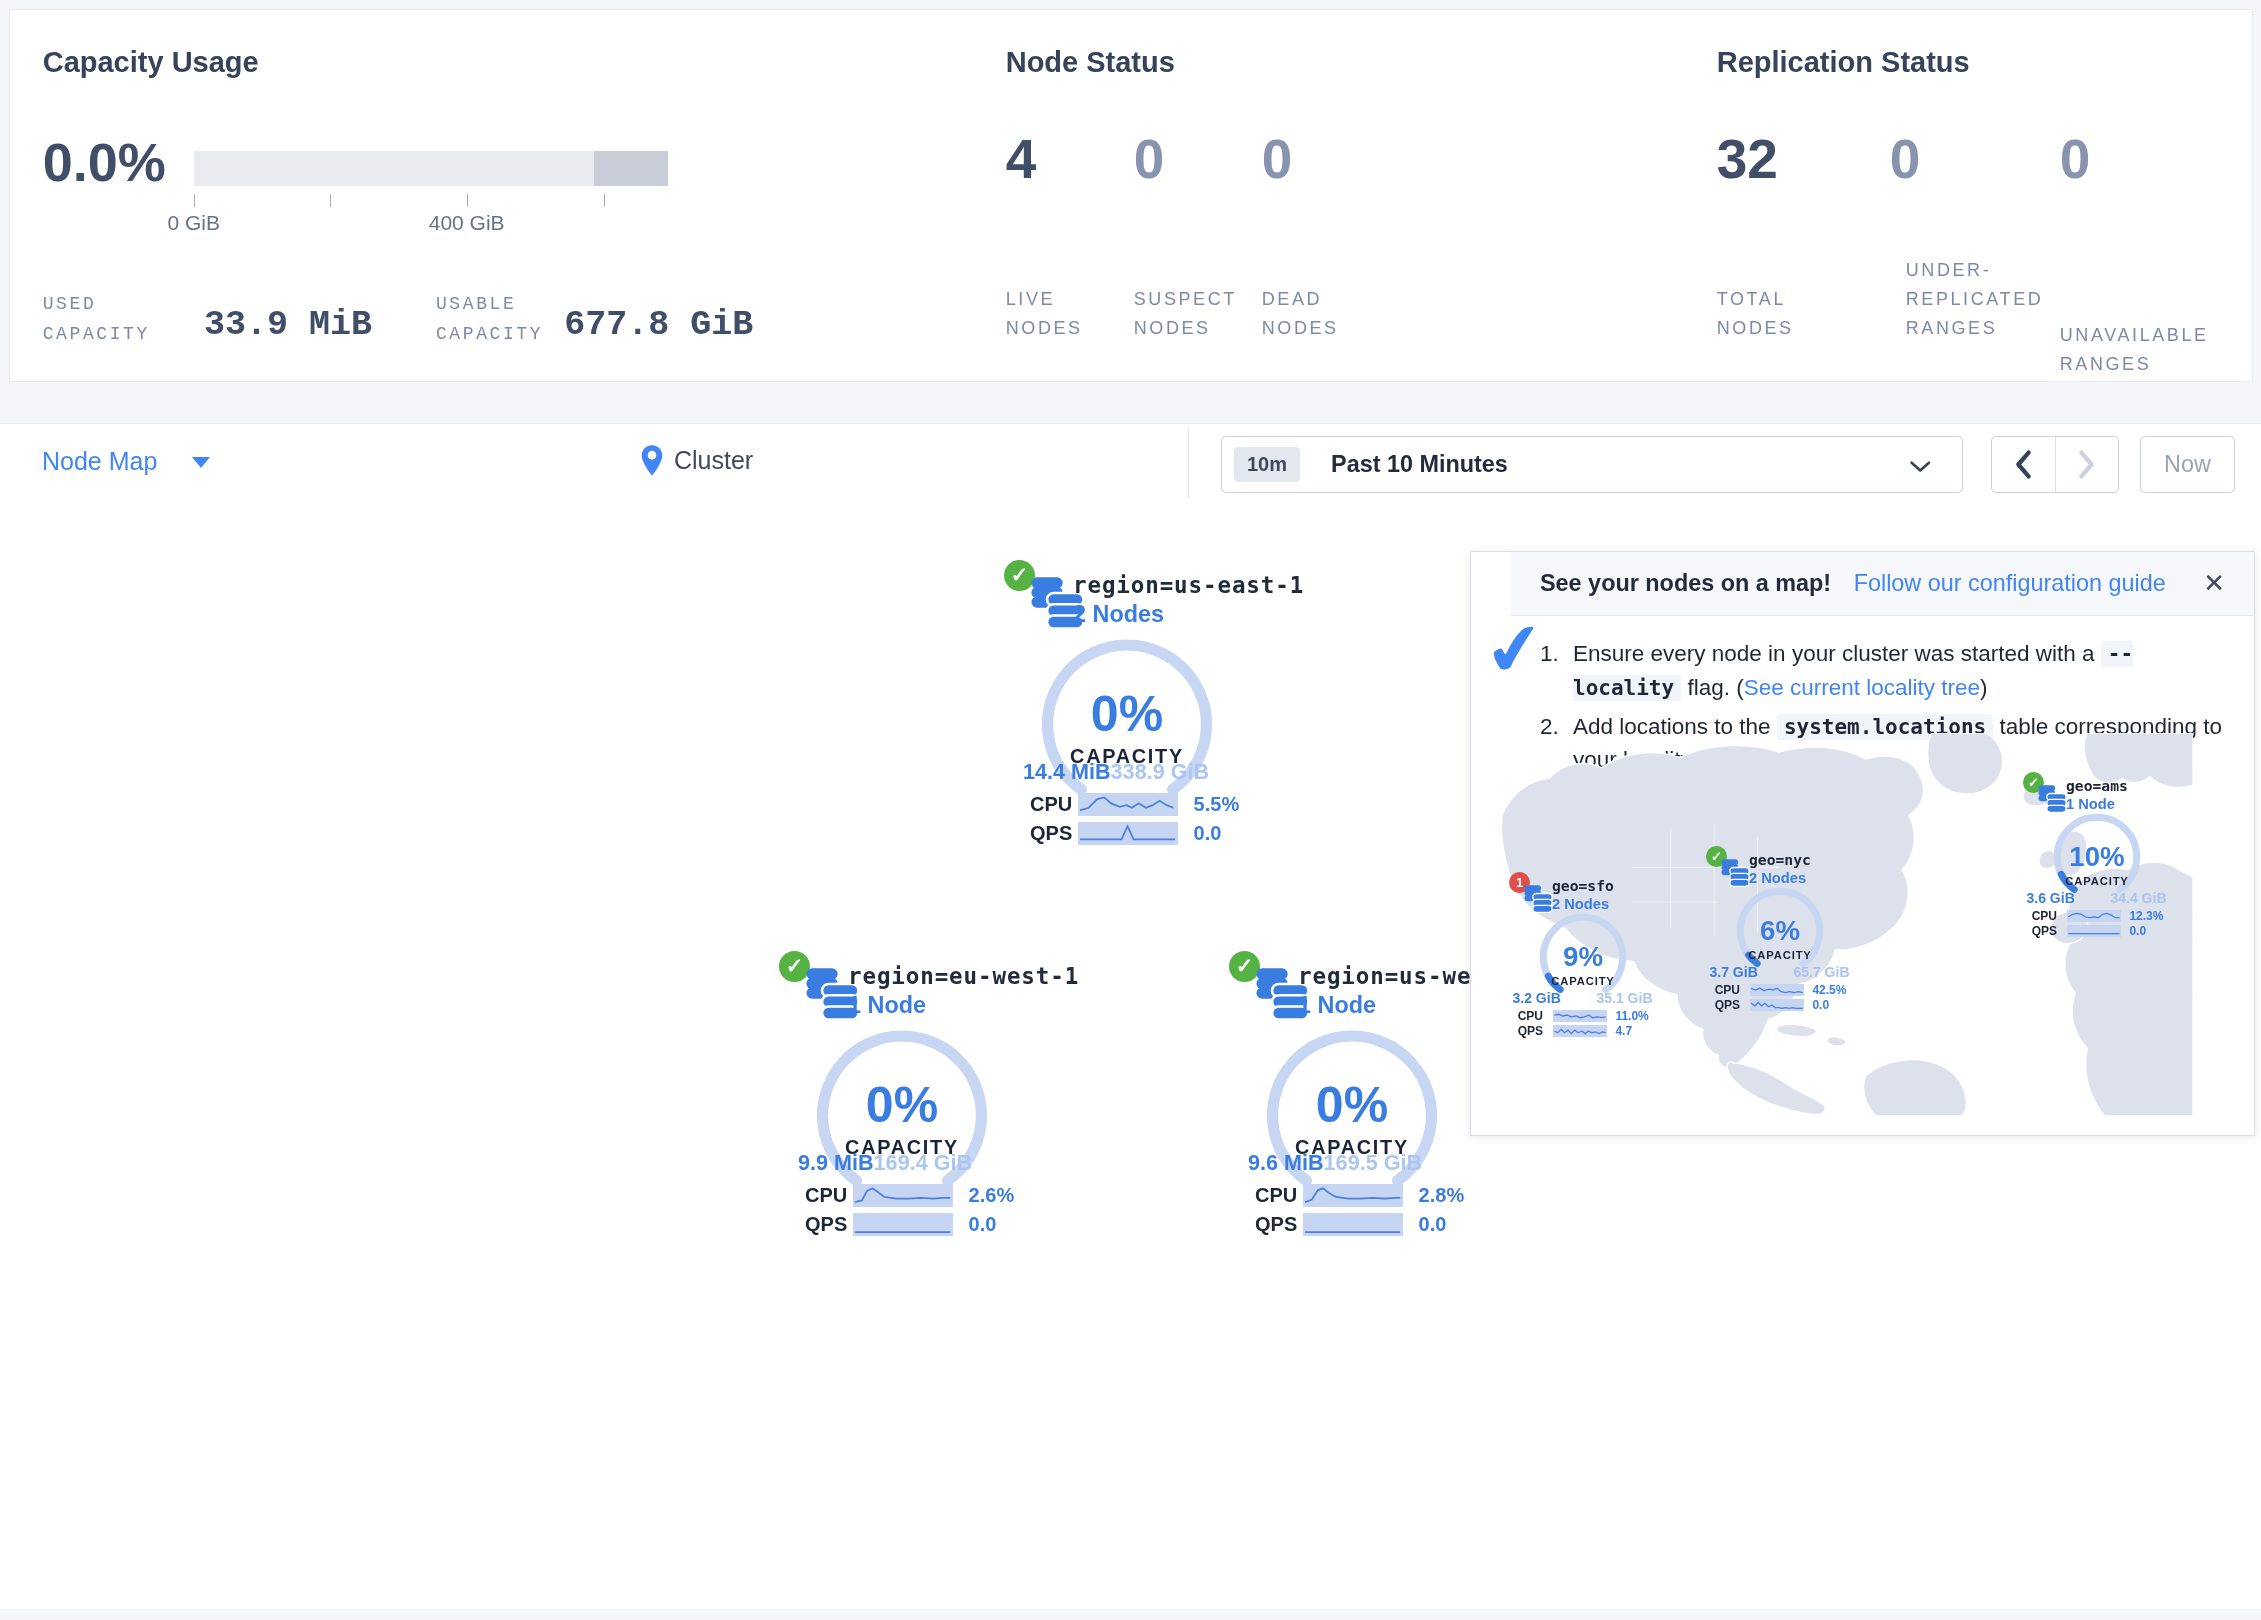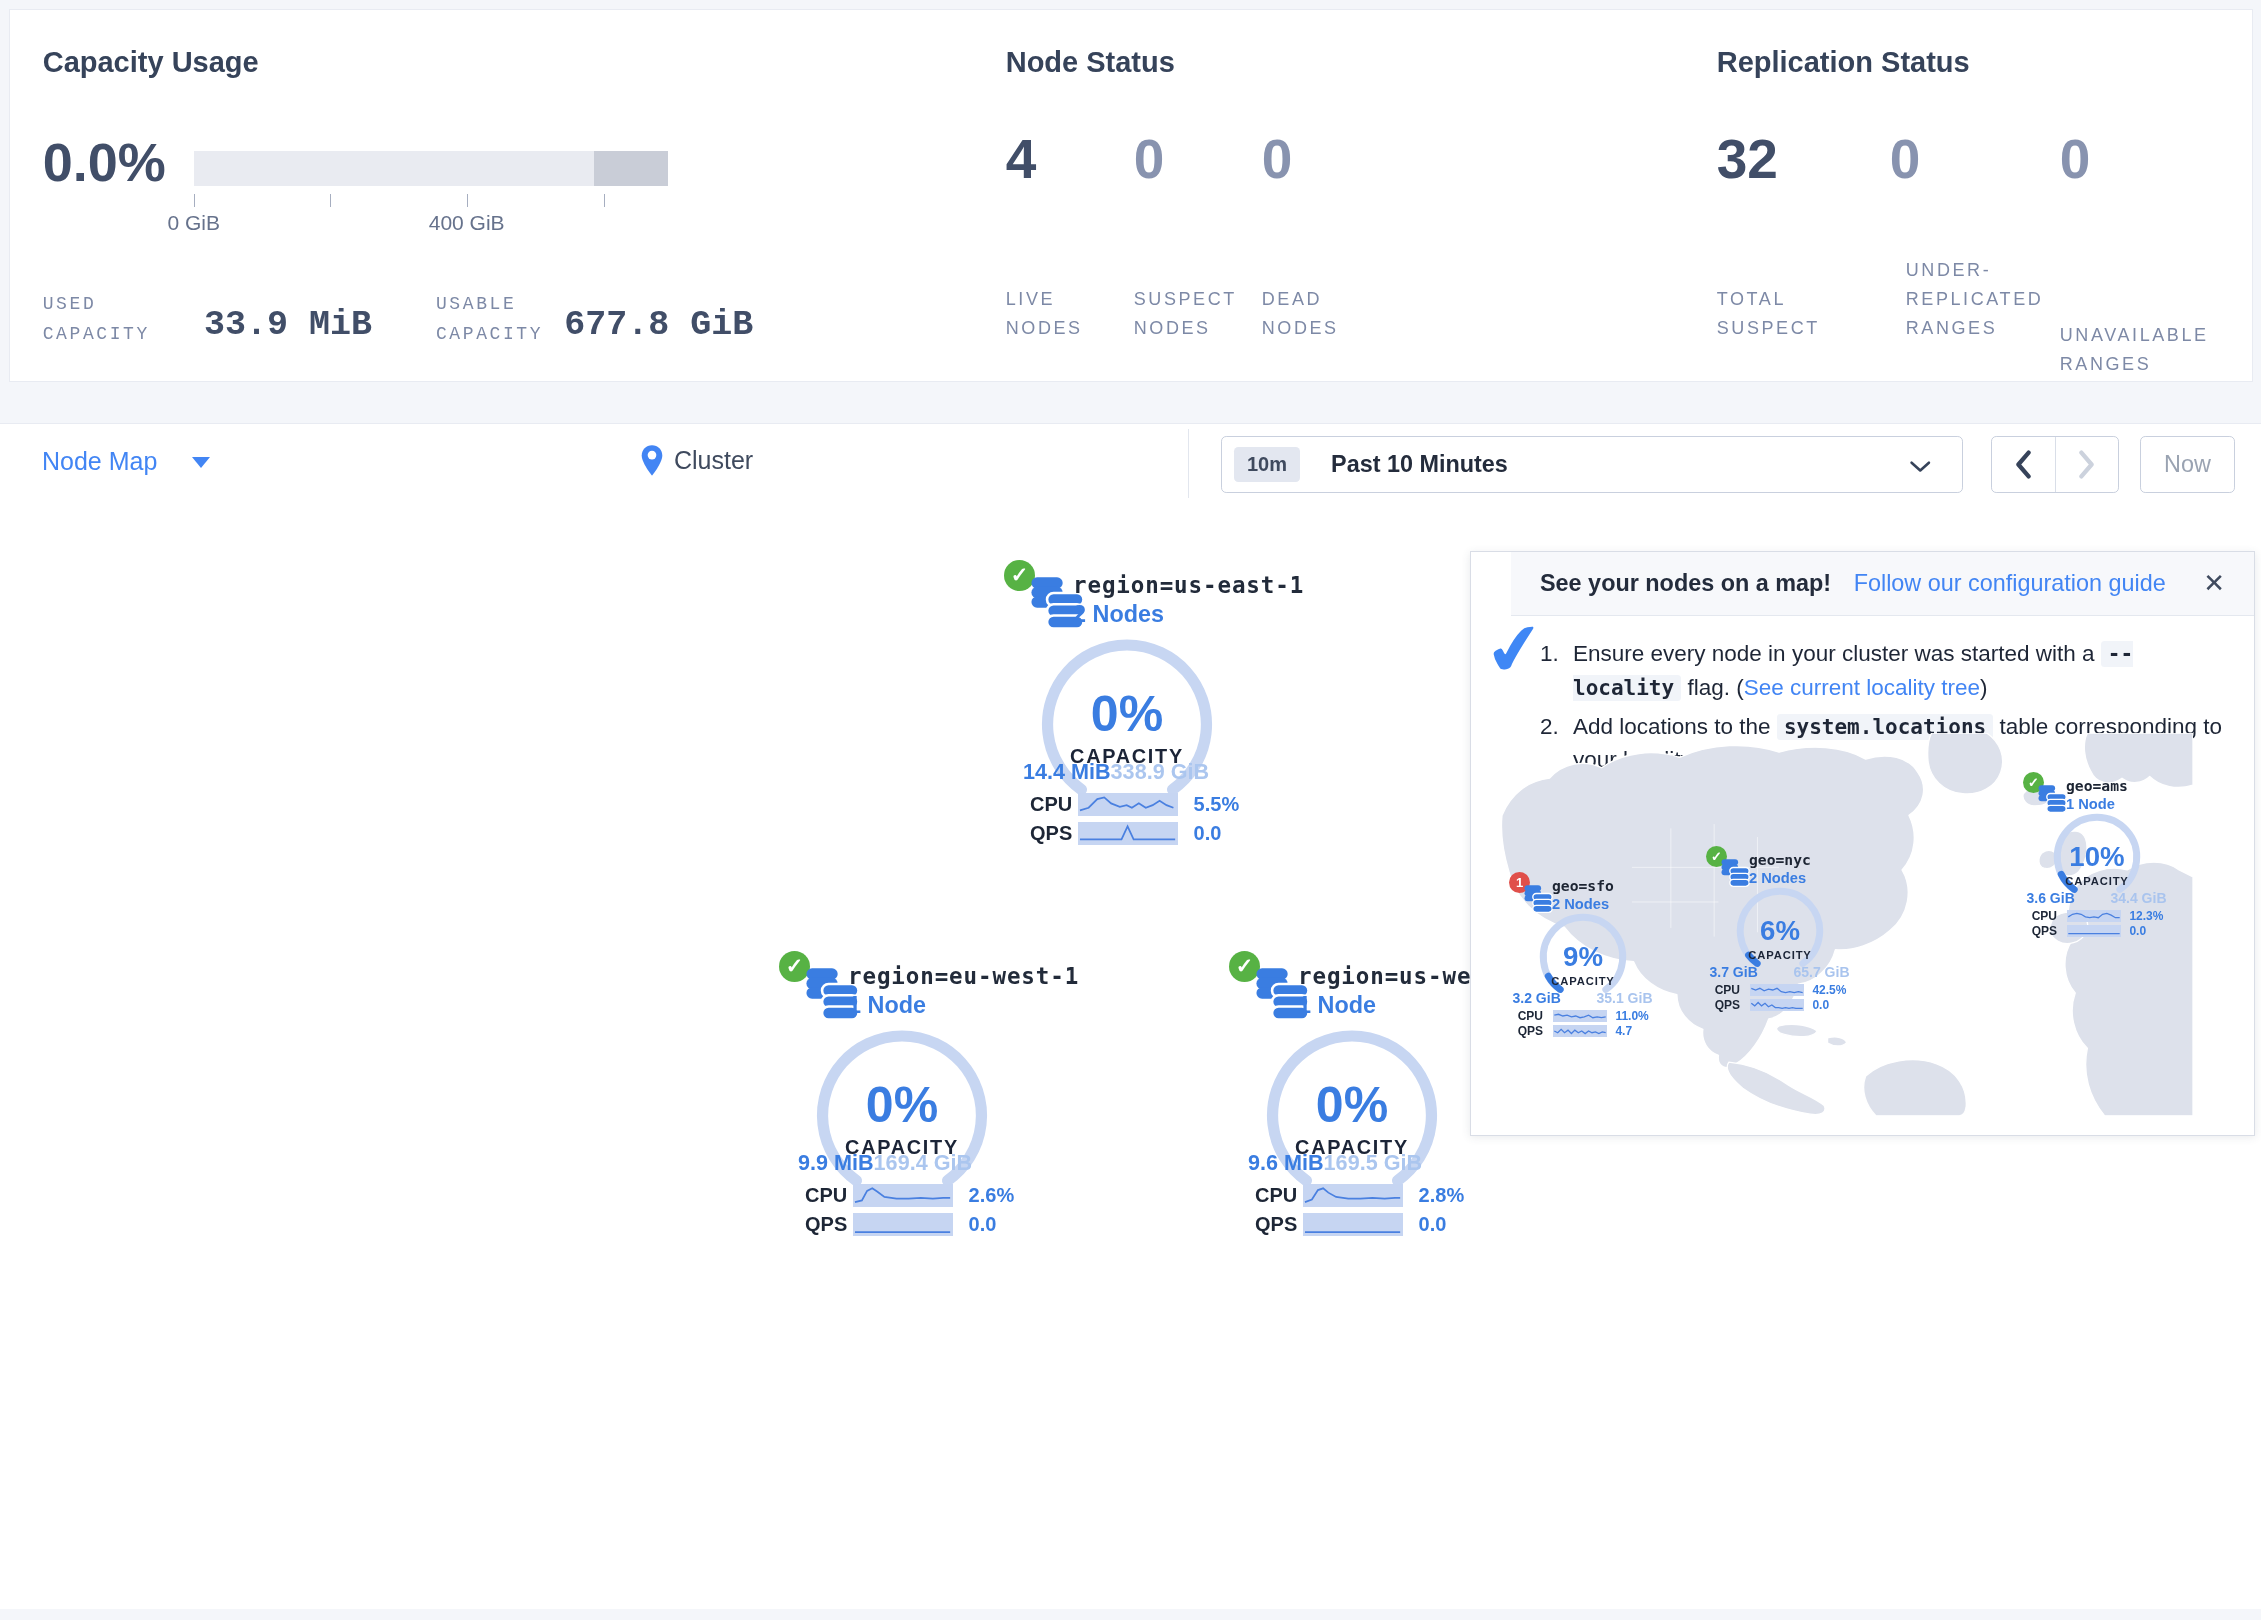--- a/index.html
+++ b/index.html
@@ -134,21 +134,21 @@
     <div class="abs stat-label" style="left:1124px;top:275px;">SUSPECT
 NODES</div>
     <div class="abs stat-label" style="left:1252px;top:275px;">DEAD
 NODES</div>
 
     <div class="abs sec-title" style="left:1707px;top:36px;">Replication Status</div>
     <div class="abs big-num" style="left:1707px;top:117px;">32</div>
     <div class="abs big-num muted" style="left:1880px;top:117px;">0</div>
     <div class="abs big-num muted" style="left:2050px;top:117px;">0</div>
     <div class="abs stat-label" style="left:1707px;top:275px;">TOTAL
-SUSPECT</div>
+NODES</div>
     <div class="abs stat-label" style="left:1880px;top:246px;margin-left:16px;">UNDER-
 REPLICATED
 RANGES</div>
     <div class="abs stat-label" style="left:2050px;top:275px;margin-top:36px;">UNAVAILABLE
 RANGES</div>
   </div>
 
   <div class="abs toolbar">
     <div class="abs viewsel">
       <span class="viewsel-label">Node Map</span>

